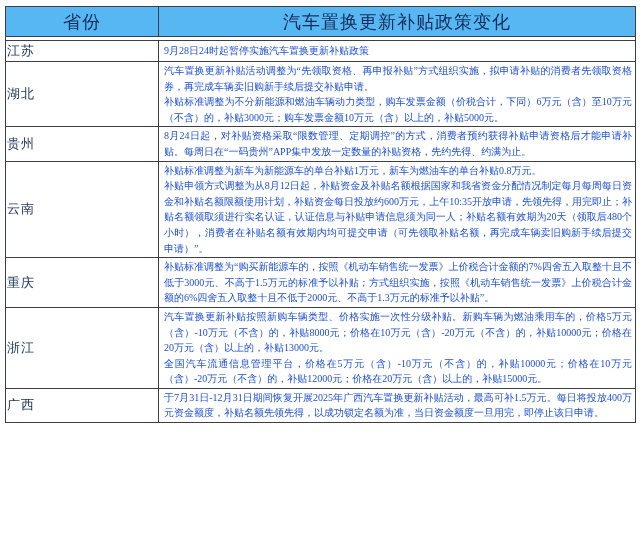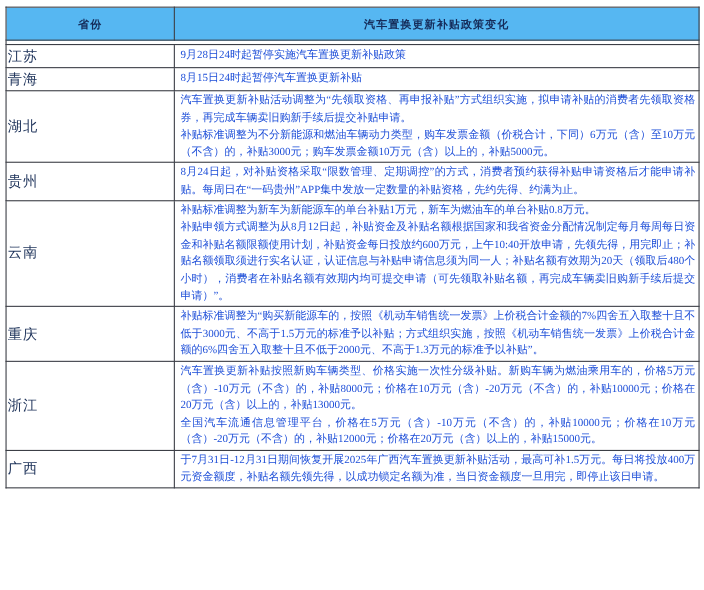--- a/index.html
+++ b/index.html
@@ -15,22 +15,22 @@
     position:absolute;left:5px;top:6px;width:631px;
     border-collapse:collapse;table-layout:fixed;
     background:#ffffff;
   }
   table.policy-table td,table.policy-table th{
     border:1px solid #3c3f46;
   }
   th.head-prov,th.head-policy{
     background:var(--header-bg,#56b7f2);
     color:#152c5a;
-    font-weight:bold;
-    font-size:10px;
+    font-weight:normal;
+    font-size:18px;
     height:27px;
     text-align:center;
     letter-spacing:1px;
   }
   th.head-prov{width:150px;}
   tr.spacer td{height:3px;border-top:1px solid #3c3f46;border-bottom:1px solid #3c3f46;padding:0;}
   td.prov{
     vertical-align:middle;
     color:#1b3058;
     font-size:13px;
@@ -75,43 +75,37 @@
       </tr>
     </thead>
     <tbody>
         <tr>
           <td class="prov">江苏</td>
           <td class="policy">
             <div class="para">9月28日24时起暂停实施汽车置换更新补贴政策</div>
           </td>
         </tr>
         <tr>
-          <td class="prov">青海</td>
-          <td class="policy">
-            <div class="para">8月15日24时起暂停汽车置换更新补贴</div>
-          </td>
-        </tr>
-        <tr>
           <td class="prov">湖北</td>
           <td class="policy">
             <div class="para">汽车置换更新补贴活动调整为“先领取资格、再申报补贴”方式组织实施，拟申请补贴的消费者先领取资格券，再完成车辆卖旧购新手续后提交补贴申请。</div>
             <div class="para">补贴标准调整为不分新能源和燃油车辆动力类型，购车发票金额（价税合计，下同）6万元（含）至10万元（不含）的，补贴3000元；购车发票金额10万元（含）以上的，补贴5000元。</div>
           </td>
         </tr>
         <tr>
           <td class="prov">贵州</td>
           <td class="policy">
             <div class="para">8月24日起，对补贴资格采取“限数管理、定期调控”的方式，消费者预约获得补贴申请资格后才能申请补贴。每周日在“一码贵州”APP集中发放一定数量的补贴资格，先约先得、约满为止。</div>
           </td>
         </tr>
         <tr>
           <td class="prov">云南</td>
           <td class="policy">
             <div class="para">补贴标准调整为新车为新能源车的单台补贴1万元，新车为燃油车的单台补贴0.8万元。</div>
-            <div class="para">补贴申领方式调整为从8月12日起，补贴资金及补贴名额根据国家和我省资金分配情况制定每月每周每日资金和补贴名额限额使用计划，补贴资金每日投放约600万元，上午10:40开放申请，先领先得，用完即止；补贴名额领取须进行实名认证，认证信息与补贴申请信息须为同一人；补贴名额有效期为20天（领取后480个小时），消费者在补贴名额有效期内均可提交申请（可先领取补贴名额，再完成车辆卖旧购新手续后提交申请）”。</div>
+            <div class="para">补贴申领方式调整为从8月12日起，补贴资金及补贴名额根据国家和我省资金分配情况制定每月每周每日资金和补贴名额限额使用计划，补贴资金每日投放约600万元，上午10:35开放申请，先领先得，用完即止；补贴名额领取须进行实名认证，认证信息与补贴申请信息须为同一人；补贴名额有效期为20天（领取后480个小时），消费者在补贴名额有效期内均可提交申请（可先领取补贴名额，再完成车辆卖旧购新手续后提交申请）”。</div>
           </td>
         </tr>
         <tr>
           <td class="prov">重庆</td>
           <td class="policy">
             <div class="para">补贴标准调整为“购买新能源车的，按照《机动车销售统一发票》上价税合计金额的7%四舍五入取整十且不低于3000元、不高于1.5万元的标准予以补贴；方式组织实施，按照《机动车销售统一发票》上价税合计金额的6%四舍五入取整十且不低于2000元、不高于1.3万元的标准予以补贴”。</div>
           </td>
         </tr>
         <tr>
           <td class="prov">浙江</td>

